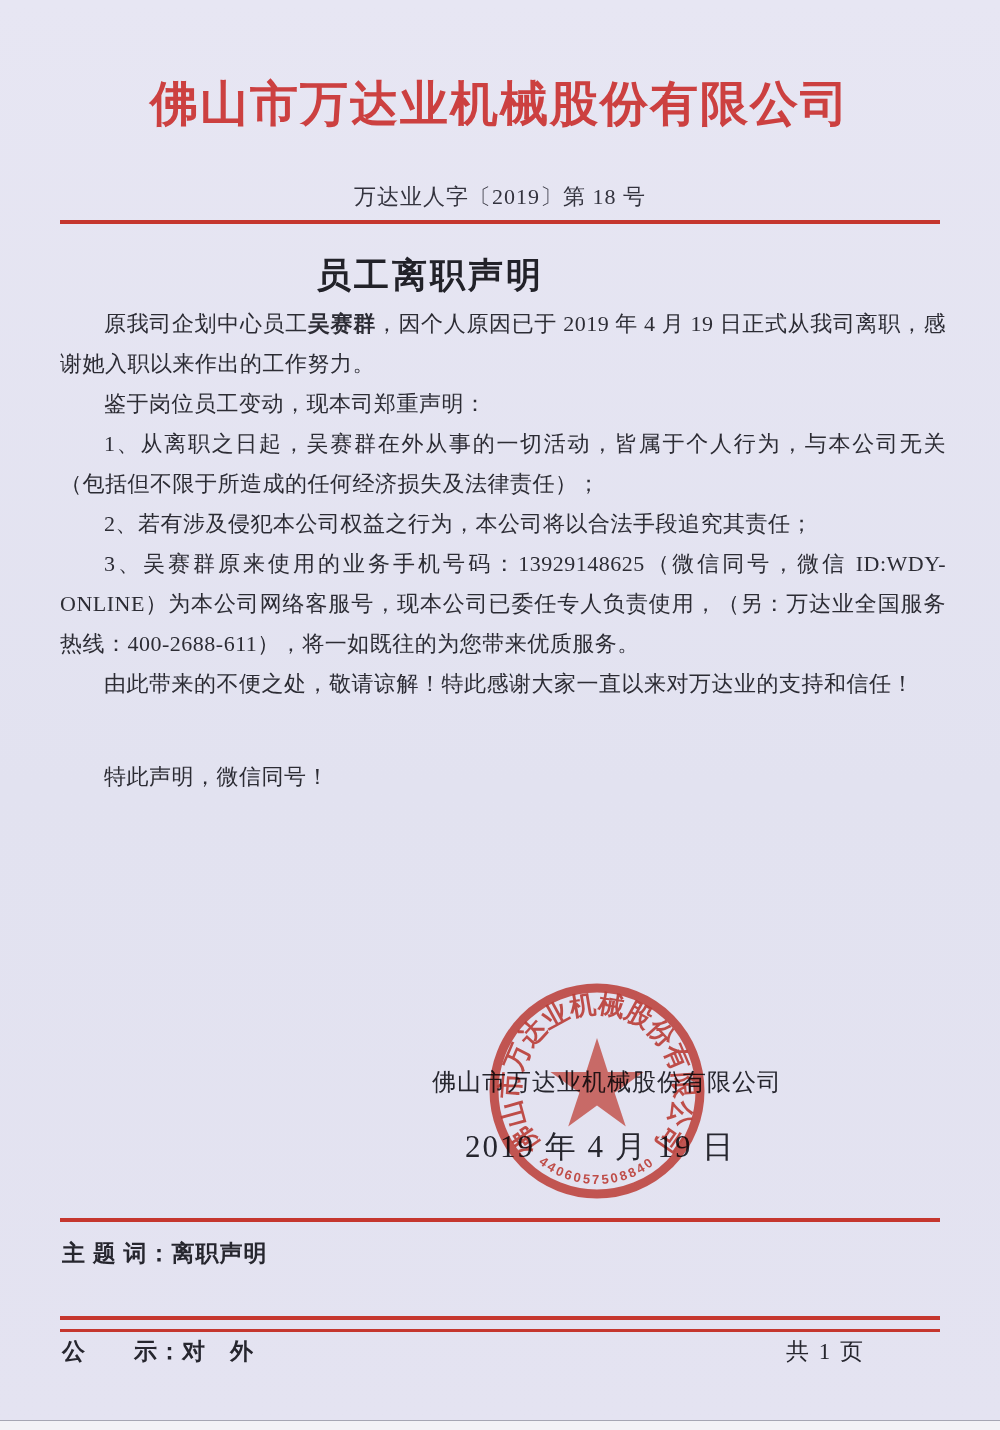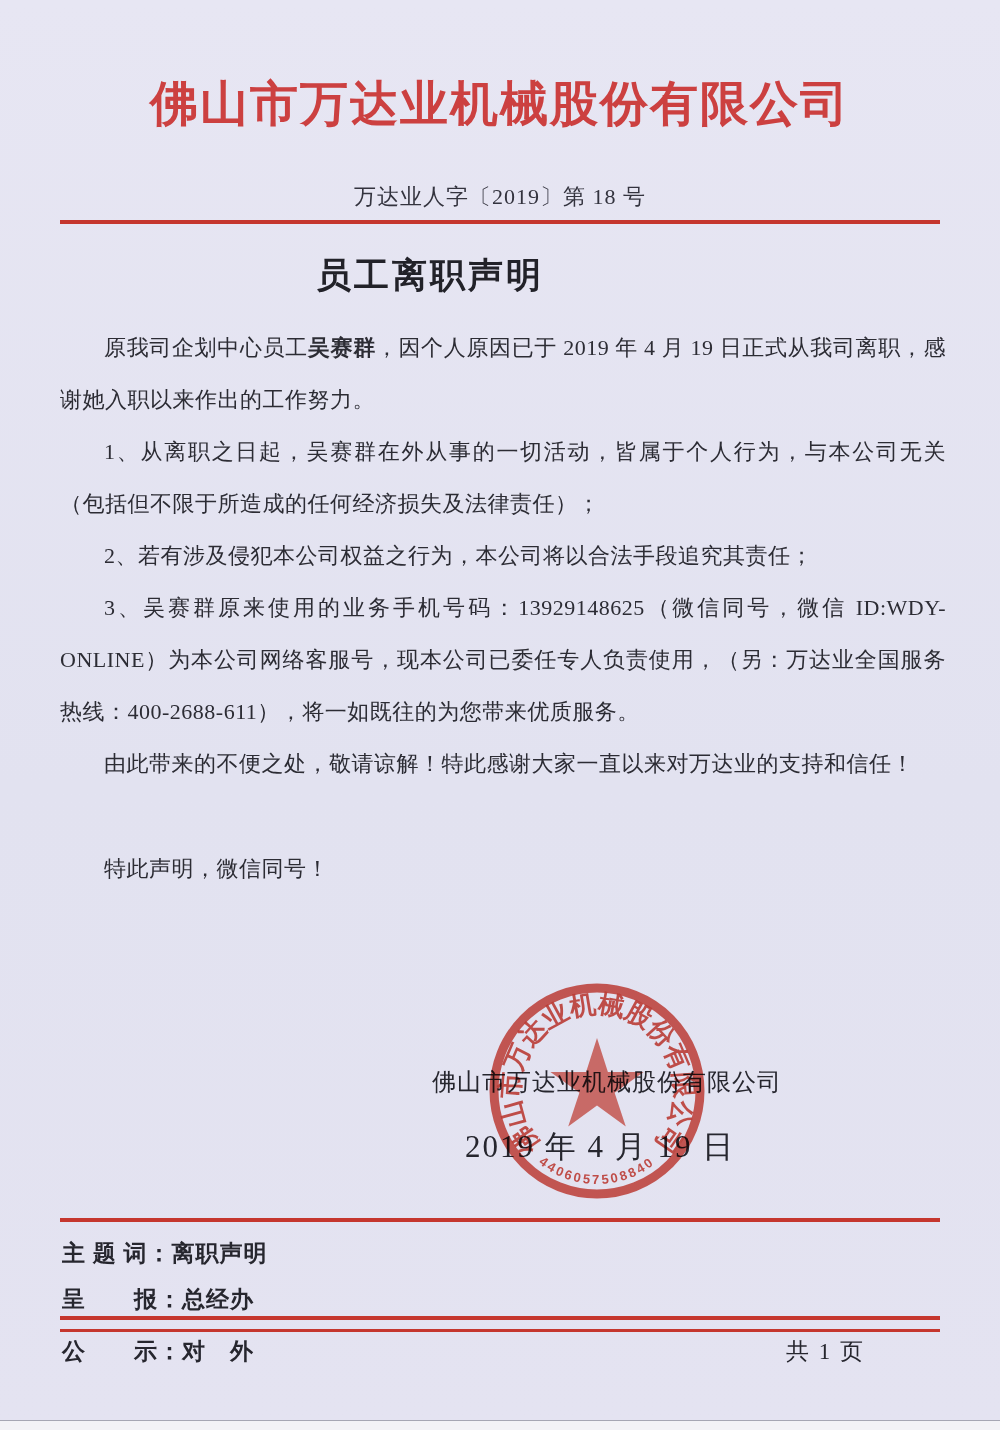--- a/index.html
+++ b/index.html
@@ -24,22 +24,22 @@
   }
   .rule{position:absolute;background:#c5362e;}
   .rule-header{top:220px;left:60px;width:880px;height:4px;}
   .doc-title{
     position:absolute;top:252px;left:0;width:860px;
     text-align:center;font-size:35px;font-weight:700;color:#222229;
     letter-spacing:3px;margin:0;
   }
   
   .body-text{
-    position:absolute;top:322px;left:60px;width:886px;
-    font-size:22px;line-height:52px;color:#2c2c34;
+    position:absolute;top:304px;left:60px;width:886px;
+    font-size:22px;line-height:40px;color:#2c2c34;
     text-align:justify;letter-spacing:0.5px;
   }
   .body-text p{margin:0;text-indent:2em;}
   .body-text p.closing{margin-top:53px;}
   .bold-name{font-weight:700;}
   
   .signature-company{
     position:absolute;top:1066px;left:607px;transform:translateX(-50%);
     font-size:24px;color:#26262e;white-space:nowrap;letter-spacing:1px;
   }
@@ -79,20 +79,21 @@
 
 <div class="page">
 
   <h1 class="company-title">佛山市万达业机械股份有限公司</h1>
   <div class="doc-number">万达业人字〔2019〕第 18 号</div>
   <div class="rule rule-header"></div>
   <h2 class="doc-title">员工离职声明</h2>
 
   <div class="body-text">
     <p><span>原我司企划中心员工</span><span class="bold-name">吴赛群</span><span>，因个人原因已于 2019 年 4 月 19 日正式从我司离职，感谢她入职以来作出的工作努力。</span></p>
+    <p>鉴于岗位员工变动，现本司郑重声明：</p>
     <p>1、从离职之日起，吴赛群在外从事的一切活动，皆属于个人行为，与本公司无关（包括但不限于所造成的任何经济损失及法律责任）；</p>
     <p>2、若有涉及侵犯本公司权益之行为，本公司将以合法手段追究其责任；</p>
     <p>3、吴赛群原来使用的业务手机号码：13929148625（微信同号，微信 ID:WDY-ONLINE）为本公司网络客服号，现本公司已委任专人负责使用，（另：万达业全国服务热线：400-2688-611），将一如既往的为您带来优质服务。</p>
     <p>由此带来的不便之处，敬请谅解！特此感谢大家一直以来对万达业的支持和信任！</p>
     <p class="closing">特此声明，微信同号！</p>
   </div>
 
   <div class="signature-company">佛山市万达业机械股份有限公司</div>
   <div class="signature-date">2019 年 4 月 19 日</div>
 
@@ -108,21 +109,20 @@
     </text>
     <text font-size="13" font-weight="700" fill="#cf3327" opacity="0.9" letter-spacing="2.5">
       <textPath href="#sealArcBottom" startOffset="50%" text-anchor="middle">4406057508840</textPath>
     </text>
   </svg>
 
   <div class="rule rule-footer-top"></div>
 
   <div class="footer-row row-subject"><span>主 题 词：</span><span class="value">离职声明</span></div>
 
-  <div class="footer-row row-report"><span>呈　　报：</span><span class="value">总经办</span></div>
 
   <div class="rule rule-footer-a"></div>
   <div class="rule rule-footer-b"></div>
 
   <div class="footer-row row-public"><span>公　　示：</span><span class="value">对　外</span></div>
 
   <div class="page-count">共 1 页</div>
 
   <div class="scan-strip"></div>
 </div>

